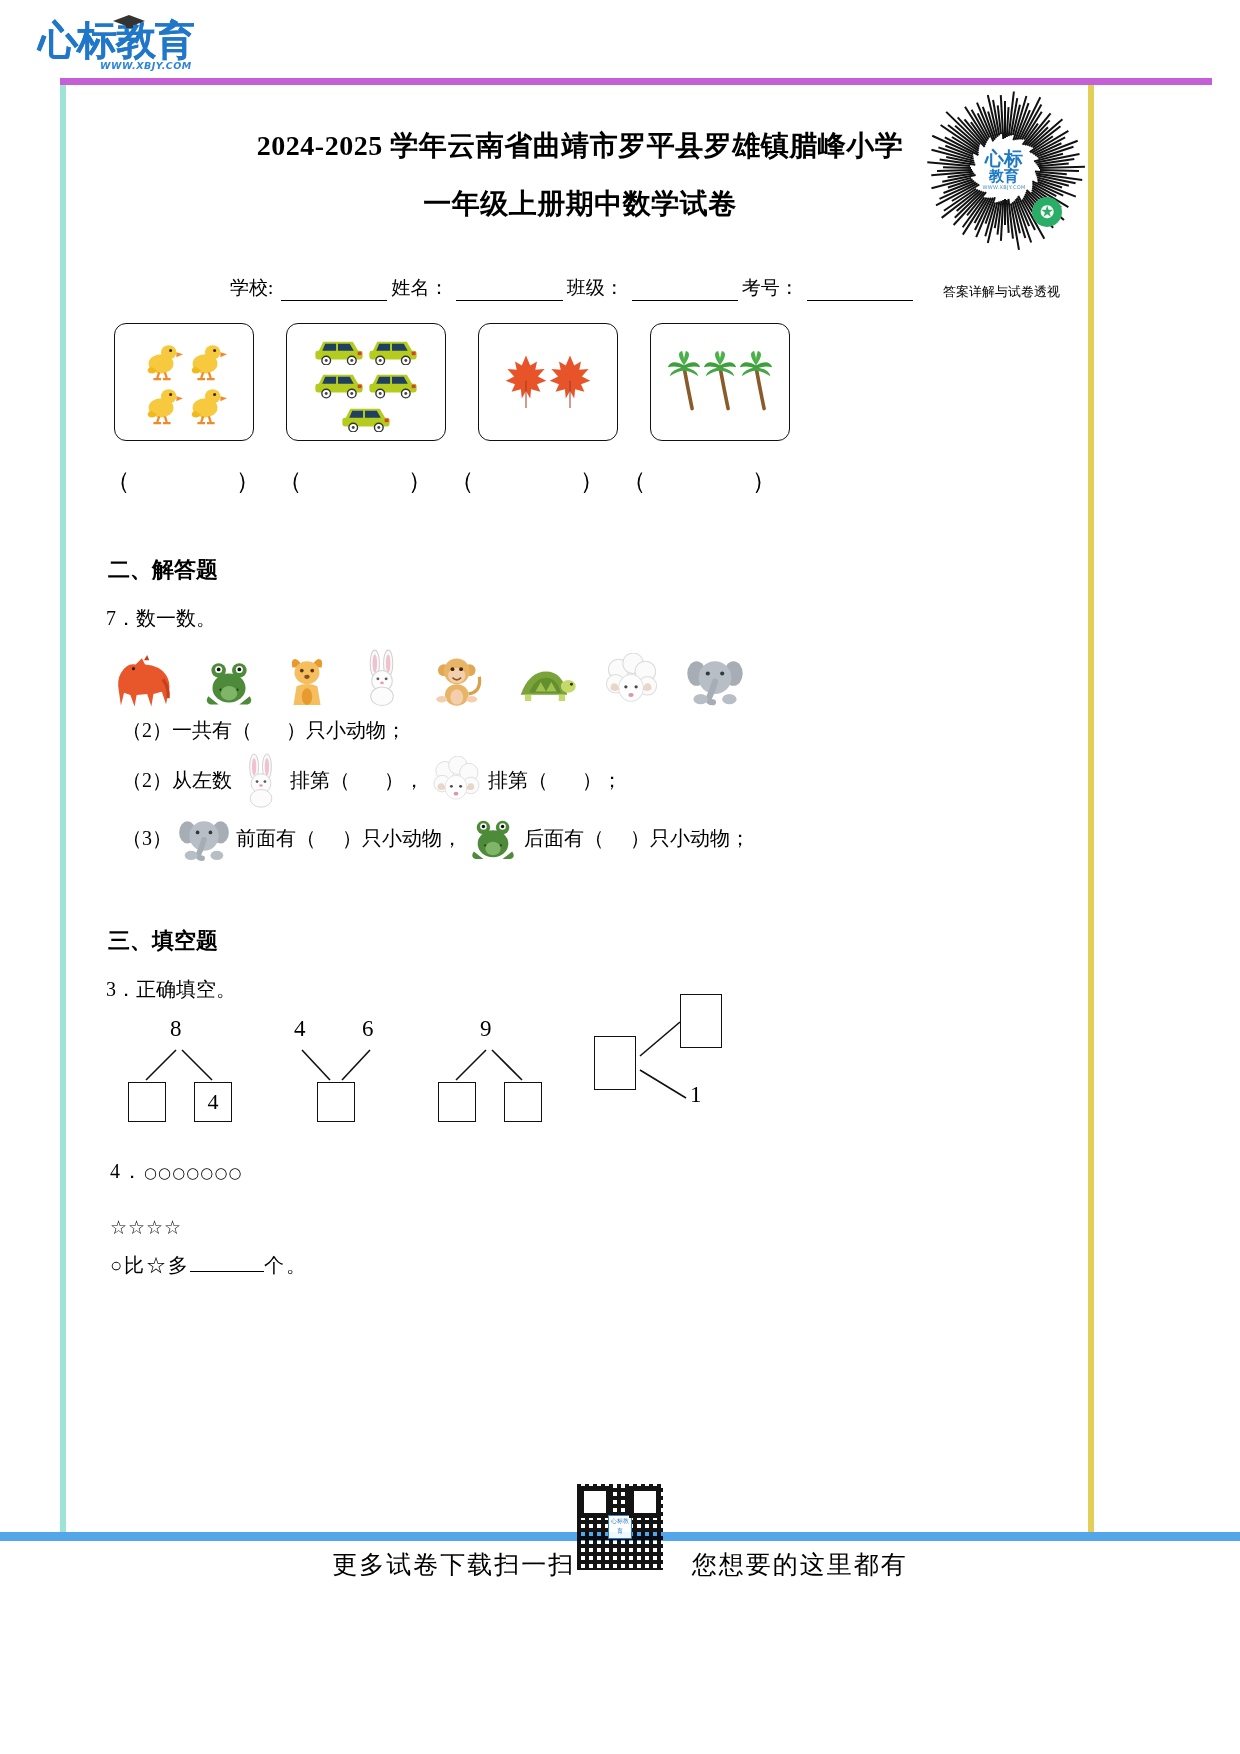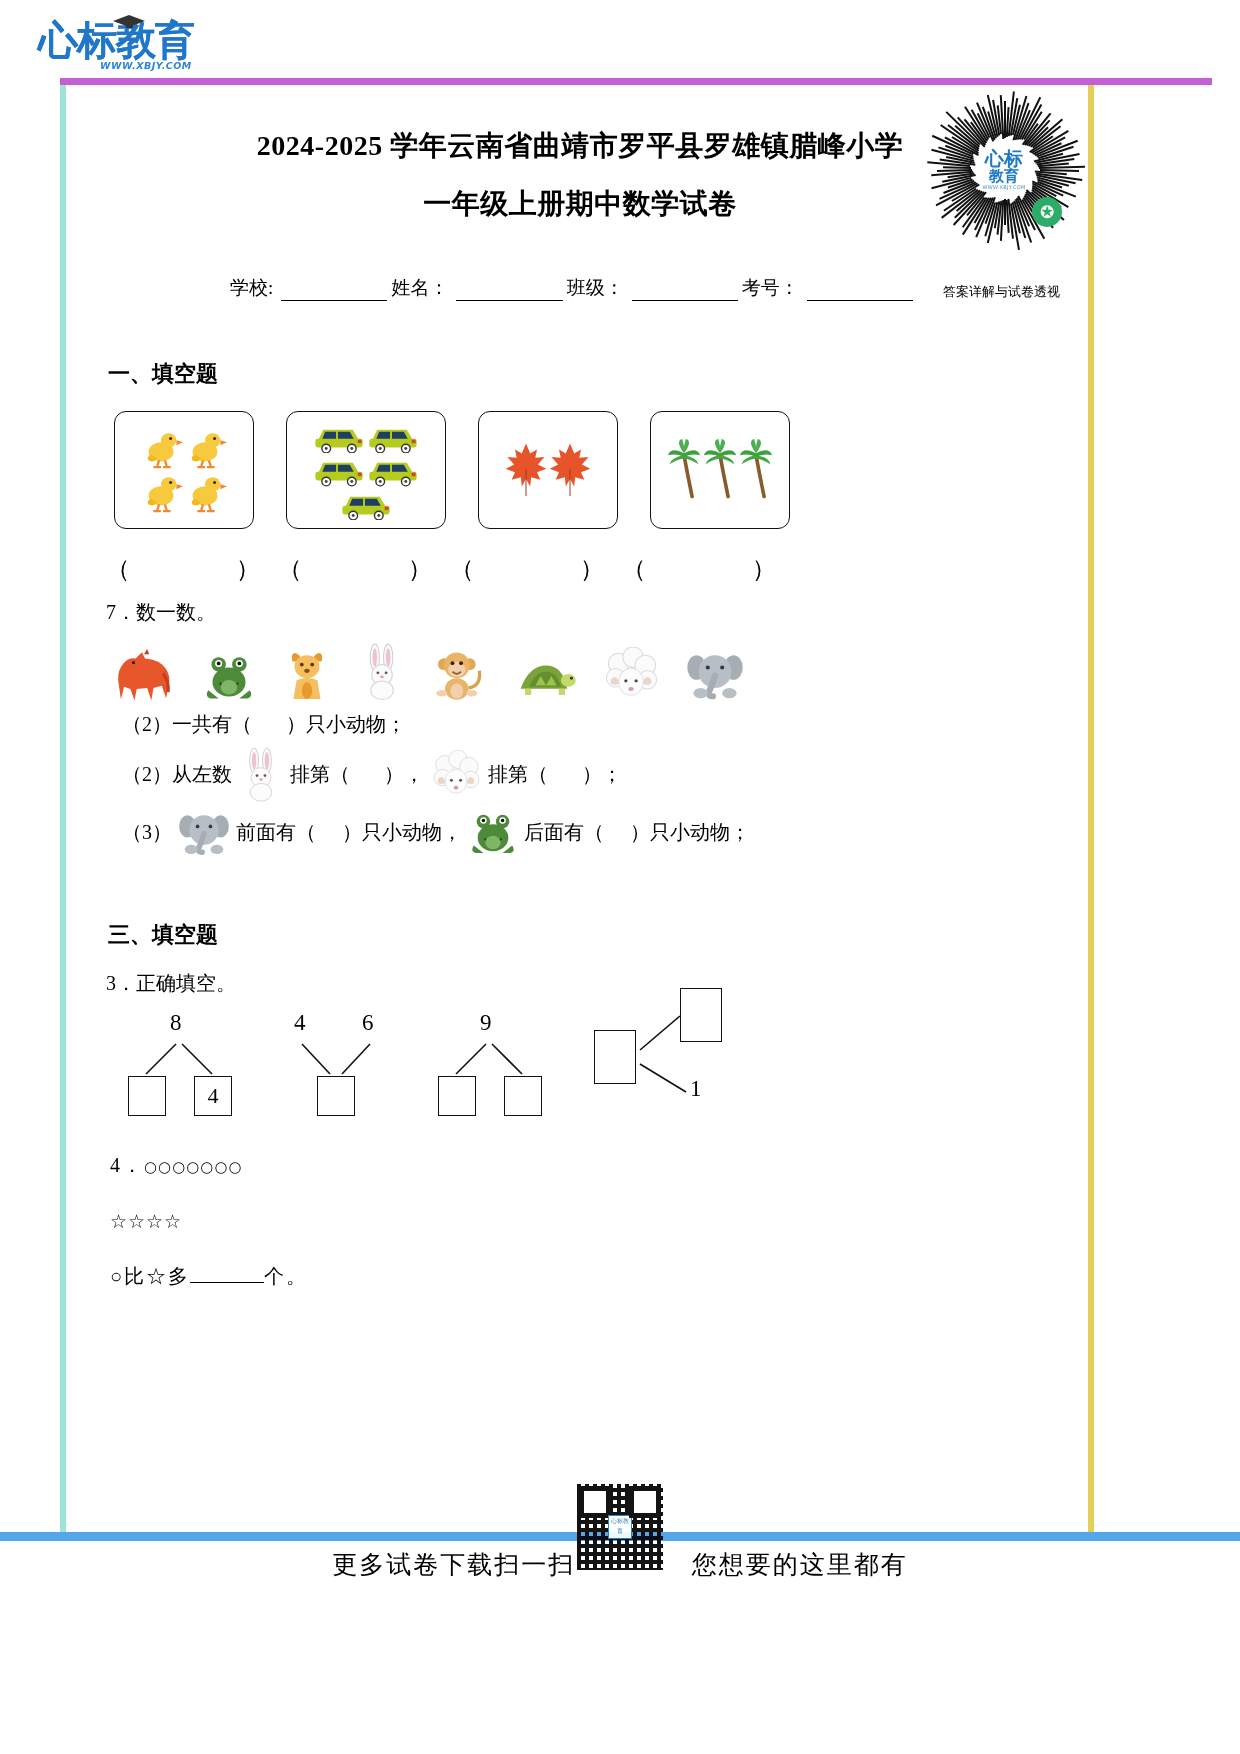--- a/index.html
+++ b/index.html
@@ -509,21 +509,20 @@
       <span class="info-blank"></span>
       <span class="info-item">姓名：</span>
       <span class="info-blank"></span>
       <span class="info-item">班级：</span>
       <span class="info-blank"></span>
       <span class="info-item">考号：</span>
       <span class="info-blank"></span>
       <span class="info-note">答案详解与试卷透视</span>
     </div>
 
-    <div class="section-head">一、填空题</div>
 
     <div class="q1-boxes">
       <div class="pic-box" id="box-duck">
           <span class="it"><svg class="sprite" width="44" height="44" viewBox="0 0 46 46">
       <ellipse cx="22" cy="27" rx="13" ry="10" fill="#f7c93e"></ellipse>
       <ellipse cx="30" cy="15" rx="8" ry="7.5" fill="#f7c93e"></ellipse>
       <path d="M12 30 q-6 2 -3 6 q5 3 9 -2z" fill="#f2b91d"></path>
       <path d="M38 15 l7 2 -7 3z" fill="#ef8b2c"></path>
       <circle cx="32" cy="13" r="1.6" fill="#3a2a10"></circle>
       <path d="M20 36 l-2 6 M26 36 l2 6" stroke="#ef8b2c" stroke-width="2.4"></path>
@@ -667,20 +666,21 @@
       <span class="paren-group">
         <span>（</span>
         <span>）</span>
       </span>
       <span class="paren-group">
         <span>（</span>
         <span>）</span>
       </span>
     </div>
 
+    <div class="section-head">二、解答题</div>
     <div class="q-line">7．数一数。</div>
 
     <div class="animal-row" id="animal-row">
         <span><svg class="sprite" width="64" height="52.48" viewBox="0 0 60 50">
       <path d="M8 18 q6 -10 14 -8 l6 -6 3 6 q14 1 20 10 q4 6 3 14 l-3 14 -4 -12 -8 2 -2 12 -4 -12 -10 1 -2 11 -4 -11 -6 -2 -3 12 -2 -14 q-2 -10 2 -17z" fill="#e8572b"></path>
       <path d="M30 6 l3 -5 2 5z" fill="#c7401c"></path>
       <circle cx="20" cy="14" r="1.5" fill="#3a1608"></circle>
       <path d="M48 24 q6 8 5 18" stroke="#c7401c" stroke-width="3" fill="none"></path>
     </svg></span>
         <span><svg class="sprite" width="54" height="49.68" viewBox="0 0 52 48">
@@ -881,21 +881,21 @@
       </div>
 
     </div>
 
     <div class="shape-line">
       <span>4．</span><span class="small-glyphs">○○○○○○○</span>
     </div>
     <div class="shape-line" style="margin-top:20px">
       <span class="star-glyphs">☆☆☆☆</span>
     </div>
-    <div class="shape-line" style="margin-top:21px">
+    <div class="shape-line" style="margin-top:4px">
       <span>○比☆多</span><span class="ul-blank"></span><span>个。</span>
     </div>
 
   </div>
 
   <div class="footer">
     <div class="footer-qr">
       <div class="qr-mini">
         <div class="qr-mini-badge">心标教育</div>
       </div>

